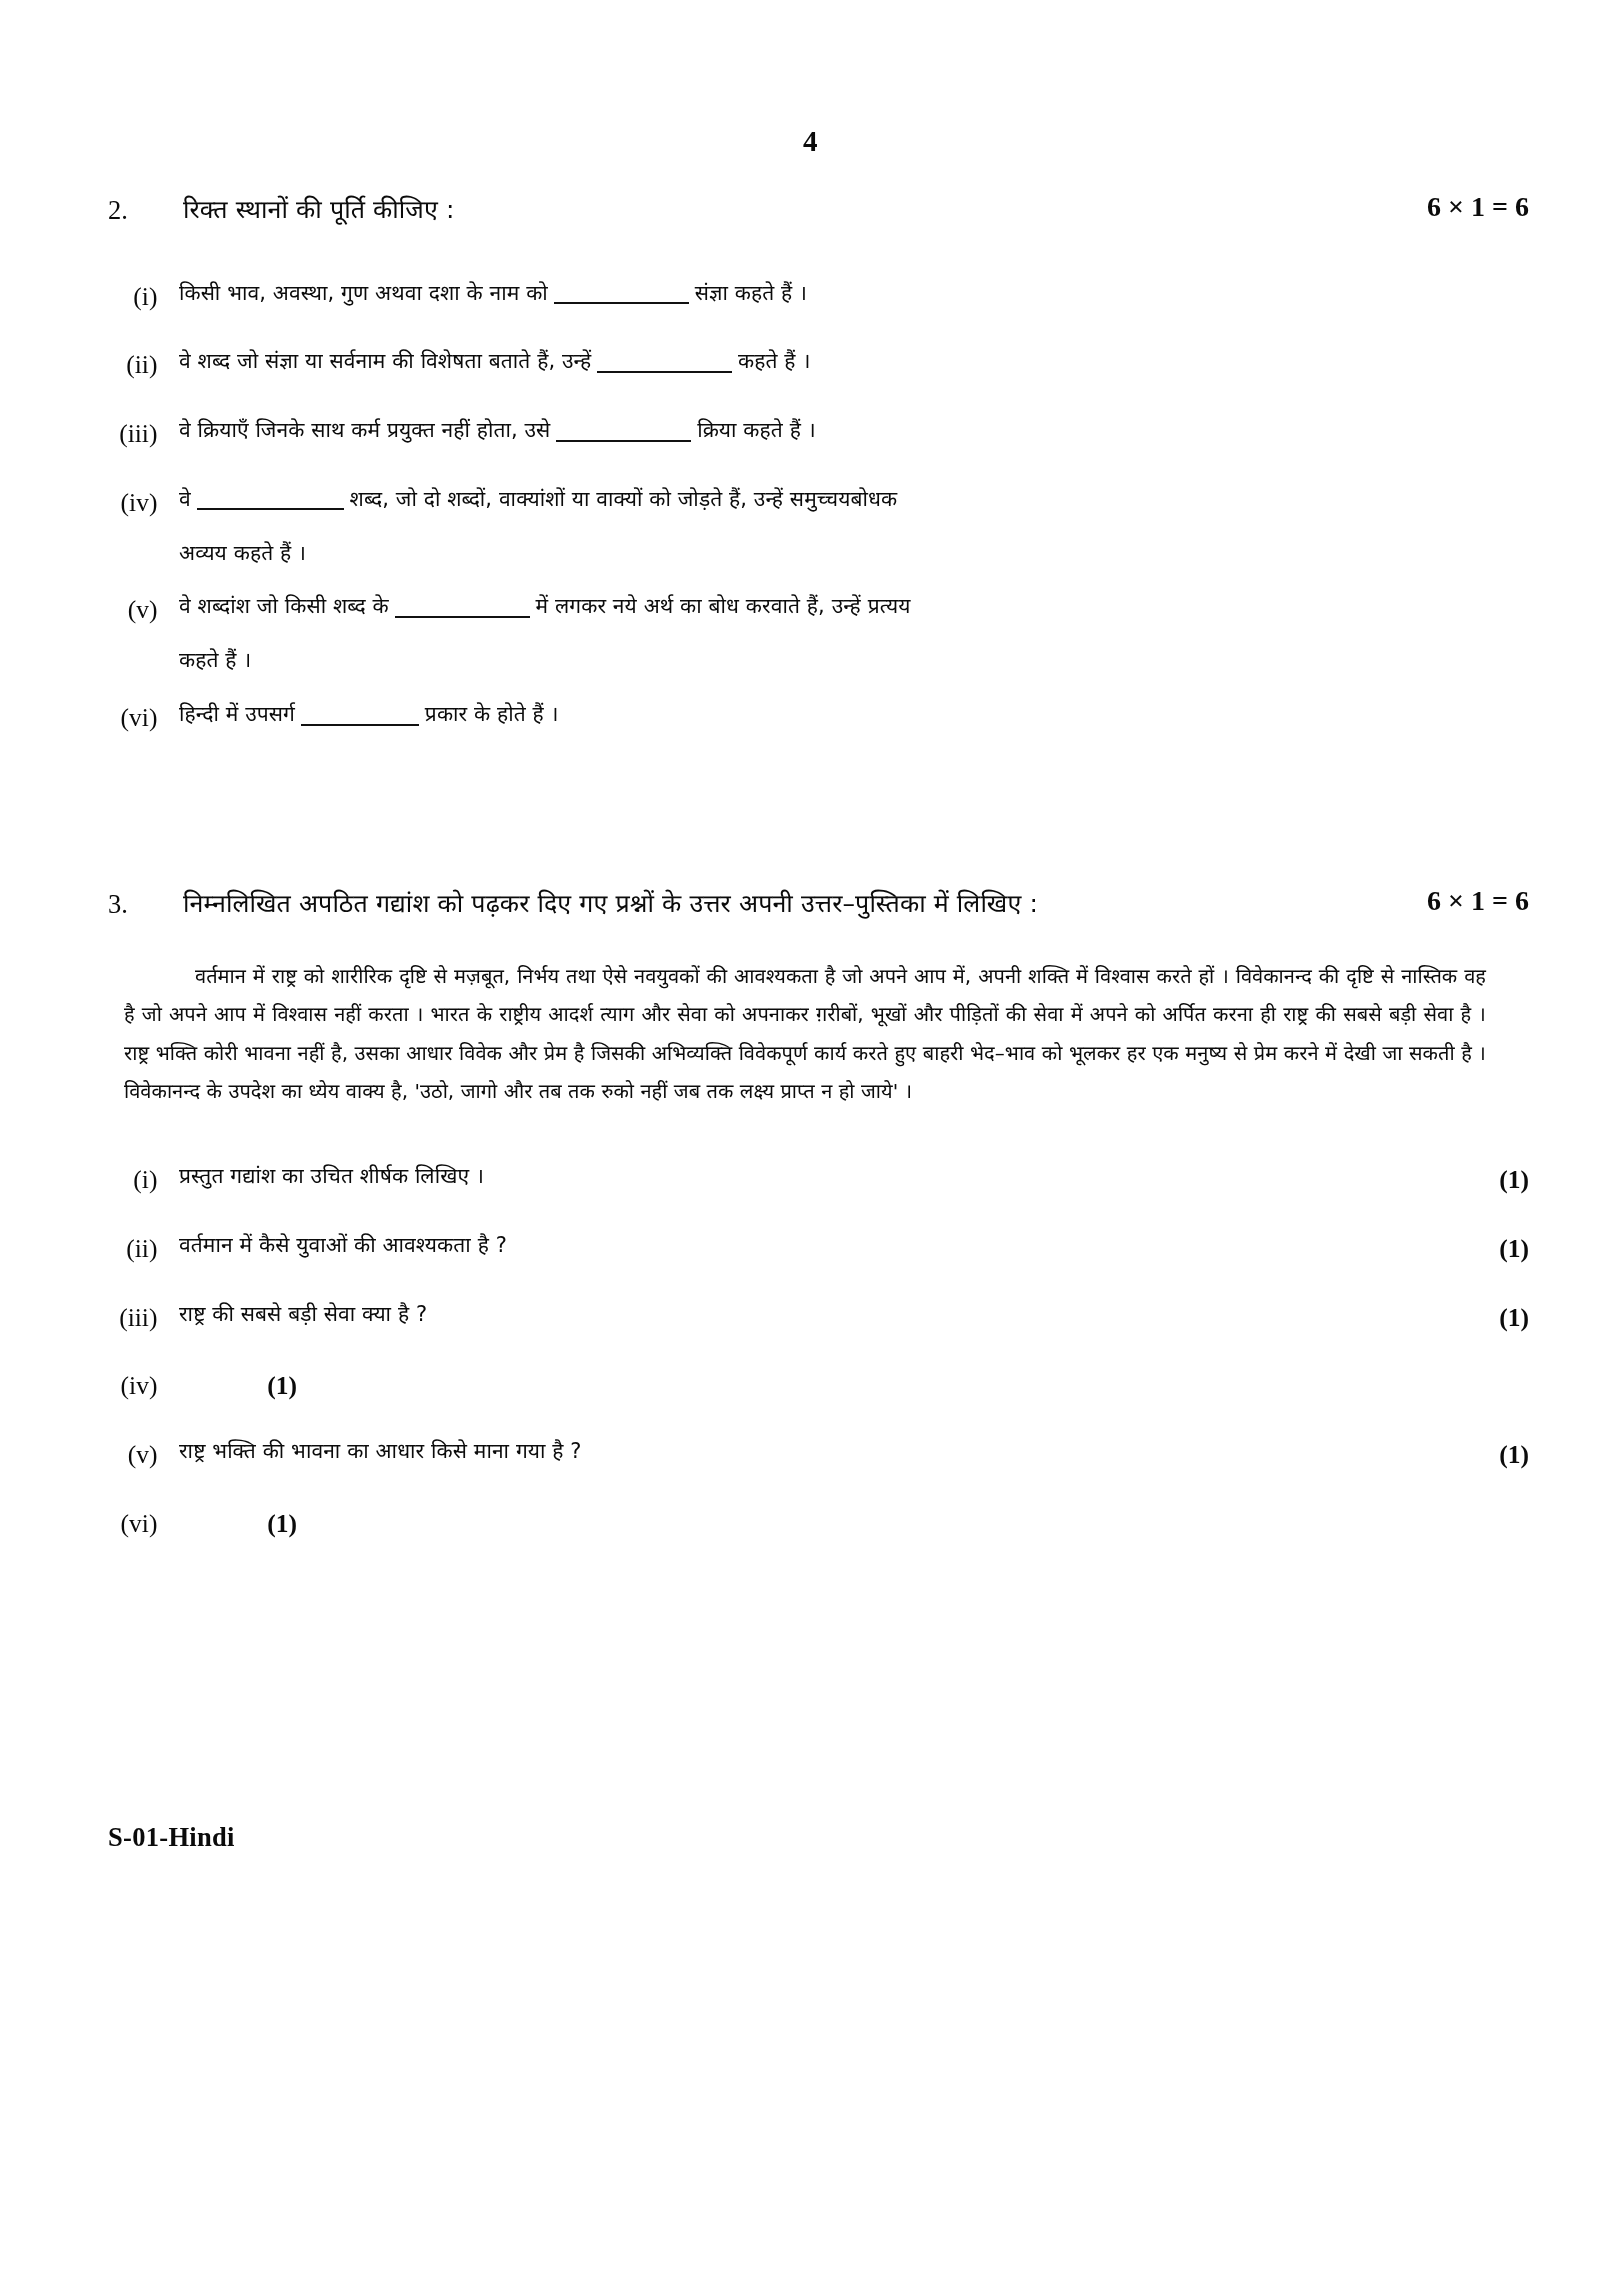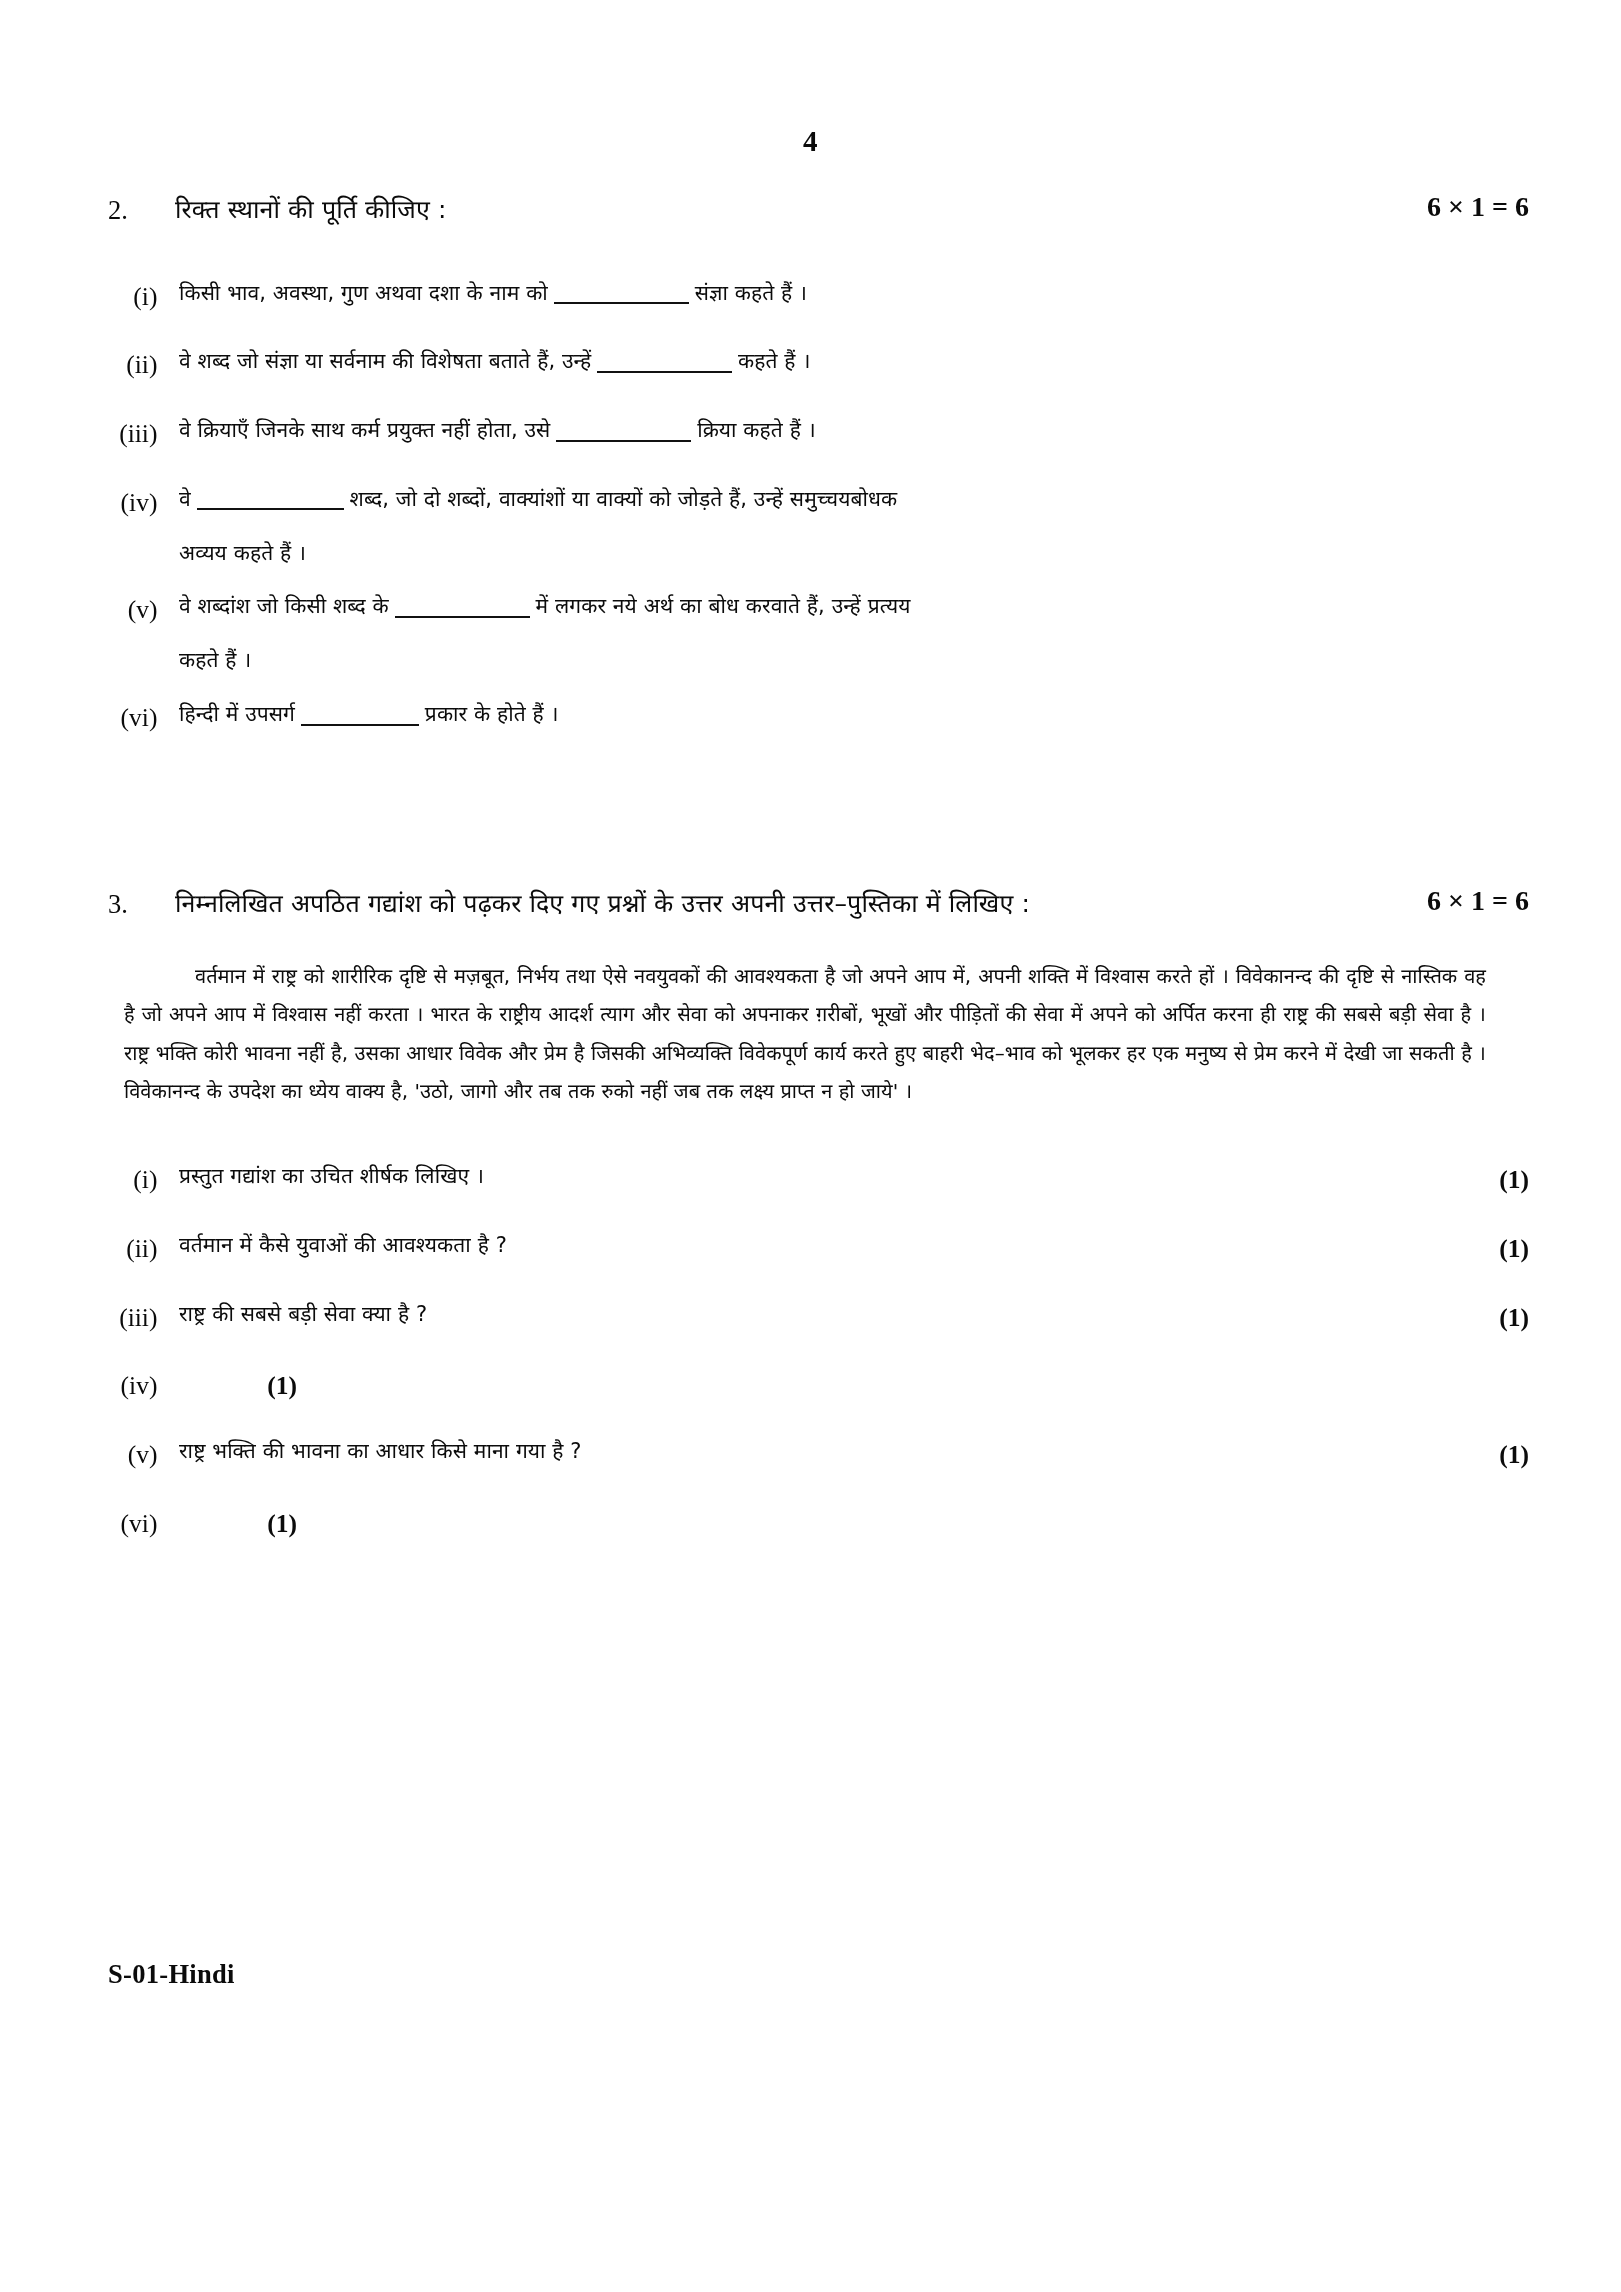--- a/index.html
+++ b/index.html
@@ -60,20 +60,21 @@
     font-size: 26.5px;
     font-family: "Liberation Serif", "DejaVu Serif", serif;
     line-height: 1.5;
   }
   .q-stem {
     flex: 1 1 auto;
     font-family: "DejaVu Sans", "Liberation Sans", sans-serif;
     font-size: 25px;
     line-height: 1.5;
     letter-spacing: 0.1px;
+    margin-left: 8px;
   }
   .q-marks {
     flex: 0 0 auto;
     width: 225px;
     text-align: right;
     font-weight: bold;
     font-size: 28px;
     font-family: Liberation Serif, serif;
     white-space: nowrap;
     padding-left: 9.8px;
@@ -148,21 +149,21 @@
     margin: 16px;
     padding: 0 3.9px 0 0;
     width: 1362px;
     letter-spacing: 0.05px;
   }
 
   
   .footer-code {
     position: absolute;
     left: 108px;
-    top: 1959px;
+    top: 1822px;
     font-family: "Liberation Serif", "DejaVu Serif", serif;
     font-weight: bold;
     font-size: 26.5px;
     letter-spacing: 0.3px;
   }
 
   
   .cont {
     padding-left: 0;
     margin-top: 20px;

